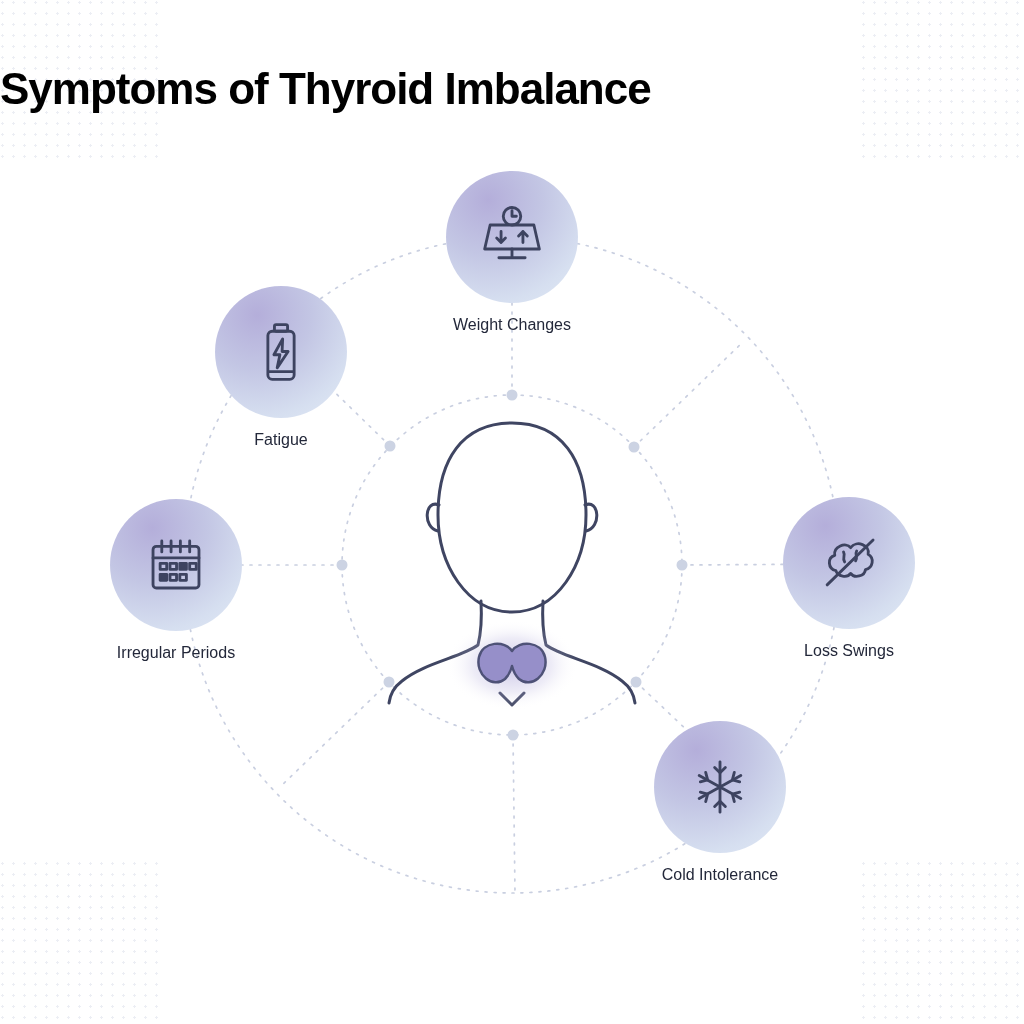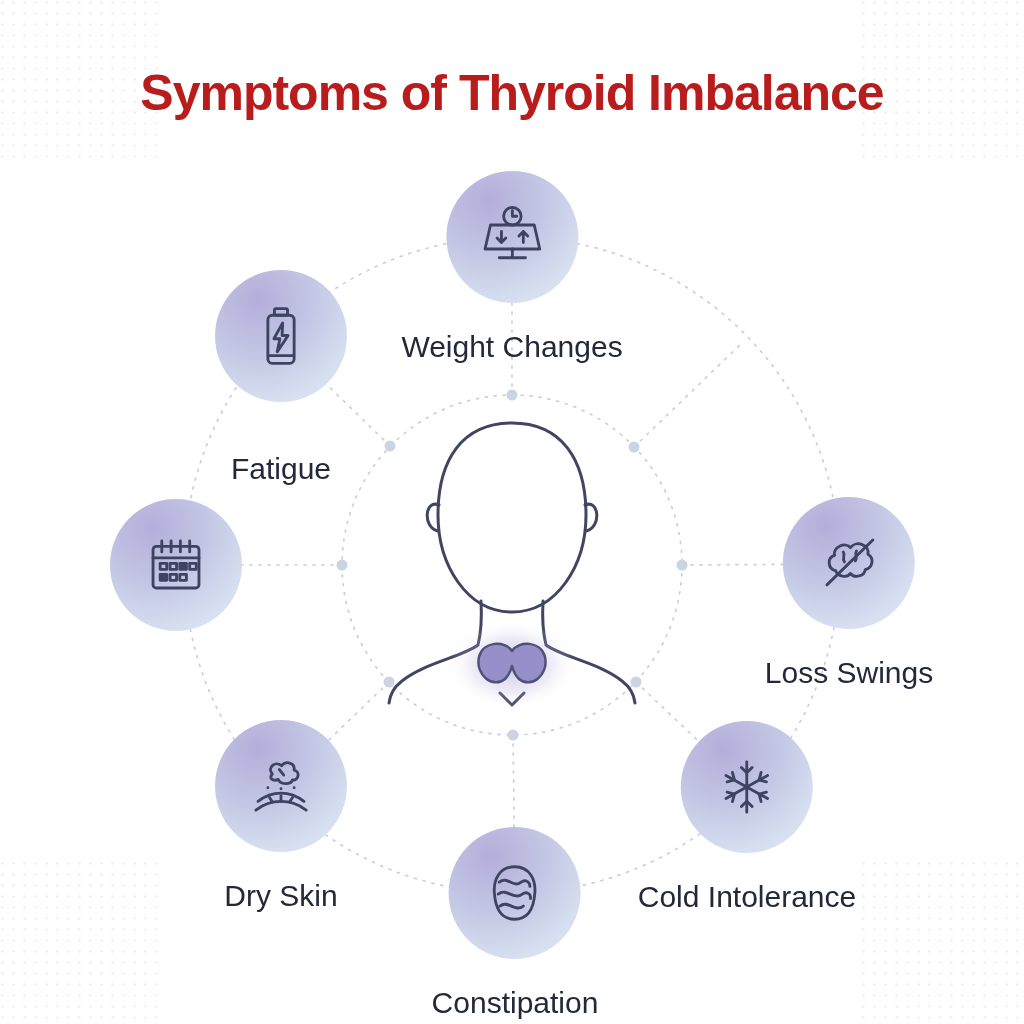--- a/index.html
+++ b/index.html
@@ -8,37 +8,37 @@
 
   .corner-dots {
     position:absolute; width:180px; height:180px; opacity:.5; pointer-events:none;
     background-image: radial-gradient(circle, #dadeе8 1.2px, transparent 1.4px);
     background-image: radial-gradient(circle, #d9dde8 1.2px, transparent 1.4px);
     background-size: 11px 11px;
   }
 
   .title {
     position:absolute; top:64px; left:0; width:100%; margin:0;
-    text-align:center; font-size:50px; font-weight:800; letter-spacing:-1px;
-    color:#b91c1c;
+    font-size:44px; font-weight:800; letter-spacing:-1px;
+    color:#000000;
   }
 
   .underlay { position:absolute; left:0; top:0; }
 
   .center-figure { position:absolute; left:362px; top:405px; }
 
   .symptom { position:absolute; transform:translateX(-50%); display:flex; flex-direction:column; align-items:center; }
   .bubble {
     width:132px; height:132px; border-radius:50%;
     background: radial-gradient(circle at 32% 22%, #b4aeda 0%, #c3c6e4 40%, #d6dff0 75%, #e2eaf6 100%);
     display:flex; align-items:center; justify-content:center;
   }
   .bubble svg { width:70px; height:70px; }
   .icon-stroke { stroke:#3d4360; stroke-width:2.6; fill:none; stroke-linecap:round; stroke-linejoin:round; }
-  .label { margin-top:27px; font-size:30px; color:#23283a; white-space:nowrap; }
+  .label { margin-top:13px; font-size:16px; color:#23283a; white-space:nowrap; }
 </style>
 </head>
 <body>
 
 <div class="stage">
 
   <div class="corner-dots" style="left:-14px; top:-14px;"></div>
   <div class="corner-dots" style="right:-14px; top:-14px; left:auto;"></div>
   <div class="corner-dots" style="left:-14px; bottom:-14px; top:auto;"></div>
   <div class="corner-dots" style="right:-14px; bottom:-14px; top:auto; left:auto;"></div>
@@ -113,84 +113,57 @@
         <g class="icon-stroke">
           <path d="M20 39 C12.5 37.5, 12 27, 19 25 C17.5 17, 29 12.5, 33.5 18 C39 10.5, 51.5 16, 49.5 24 C55.5 27.5, 54 36.5, 47 38 C46.5 44, 37 46.5, 33.5 41.5 C30.5 46, 21.5 44.5, 20 39 Z"></path>
           <path d="M27 22 C29 25.5, 25.5 27.5, 28 31 M39 21 C37 24.5, 40.5 26.5, 38 30"></path>
           <path d="M12 52 L54 11"></path>
         </g>
       </svg>
     </div>
     <div class="label">Loss Swings</div>
   </div>
 
-  <div class="symptom" style="left:747px; top:721px;">
+  <div class="symptom" style="left:720px; top:721px;">
     <div class="bubble">
       <svg viewBox="0 0 64 64">
         <g class="icon-stroke">
           <path d="M32 9 V55 M13 21.5 L51 42.5 M13 42.5 L51 21.5"></path>
           <path d="M27.1 14.1 L32 19 L36.9 14.1 M27.1 49.9 L32 45 L36.9 49.9"></path>
           <path d="M50 27.3 L43.3 25.5 L45.1 18.7 M14 27.3 L20.7 25.5 L18.9 18.7"></path>
           <path d="M50 36.7 L43.3 38.5 L45.1 45.3 M14 36.7 L20.7 38.5 L18.9 45.3"></path>
         </g>
       </svg>
     </div>
     <div class="label">Cold Intolerance</div>
   </div>
 
-  <div class="symptom" style="left:515px; top:827px;">
-    <div class="bubble">
-      <svg viewBox="0 0 64 64">
-        <g class="icon-stroke">
-          <path d="M32 8 C18 8, 12.5 20, 13.5 32 C14.5 46, 20 56, 32 56 C44 56, 49.5 46, 50.5 32 C51.5 20, 46 8, 32 8 Z"></path>
-          <path d="M18 22 C26 16, 30 28, 38 22 C42 19, 46 22, 46 26"></path>
-          <path d="M17 33 C25 27, 31 39, 39 33 C43 30, 47 33, 46.5 37"></path>
-          <path d="M18.5 44 C26 38, 32 50, 40 44"></path>
-        </g>
-      </svg>
-    </div>
-    <div class="label">Constipation</div>
-  </div>
 
-  <div class="symptom" style="left:281px; top:720px;">
-    <div class="bubble">
-      <svg viewBox="0 0 64 64">
-        <g class="icon-stroke">
-          <path d="M24 21 C19 15, 27 8.5, 32.5 13.5 C36 8.5, 45 10.5, 44 17.5 C49.5 18.5, 48.5 27, 42.5 26.5 C41 31, 31 31, 29.5 26 C24.5 28, 20.5 25, 24 21 Z"></path>
-          <path d="M30.5 17 L34.5 22"></path>
-          <path d="M11 46 C24 36, 40 36, 53 46"></path>
-          <path d="M9 54 C23 43.5, 41 43.5, 55 54"></path>
-          <path d="M21.5 42.5 L24 46.5 M32 41 V46 M42.5 42.5 L40 46.5"></path>
-          <path d="M20 33.5 L20 33.6 M32 34.5 L32 34.6 M44 33.5 L44 33.6"></path>
-        </g>
-      </svg>
-    </div>
-    <div class="label">Dry Skin</div>
-  </div>
 
   <div class="symptom" style="left:176px; top:499px;">
     <div class="bubble">
       <svg viewBox="0 0 64 64">
         <g class="icon-stroke">
           <rect x="11" y="15" width="42" height="38" rx="3"></rect>
           <path d="M11 25.5 H53"></path>
           <path d="M19 10 V20 M27.5 10 V20 M36 10 V20 M44.5 10 V20"></path>
           <rect x="17.5" y="30.5" width="6" height="5.5"></rect>
           <rect x="26.5" y="30.5" width="6" height="5.5"></rect>
           <rect x="35.5" y="30.5" width="6" height="5.5" fill="#3d4360"></rect>
           <rect x="44.5" y="30.5" width="6" height="5.5"></rect>
           <rect x="17.5" y="40.5" width="6" height="5.5" fill="#3d4360"></rect>
           <rect x="26.5" y="40.5" width="6" height="5.5"></rect>
           <rect x="35.5" y="40.5" width="6" height="5.5"></rect>
         </g>
       </svg>
     </div>
+    <div class="label">Irregular Periods</div>
   </div>
 
-  <div class="symptom" style="left:281px; top:270px;gap:23px;">
+  <div class="symptom" style="left:281px; top:286px;">
     <div class="bubble">
       <svg viewBox="0 0 64 64">
         <g class="icon-stroke">
           <rect x="26" y="7" width="12" height="6" rx="1.5"></rect>
           <rect x="20" y="13" width="24" height="44" rx="4"></rect>
           <path d="M33.5 20 L25.5 34.5 H31 L28.5 46.5 L38.5 31.5 H33 Z"></path>
           <path d="M20.5 50 H43.5"></path>
         </g>
       </svg>
     </div>

